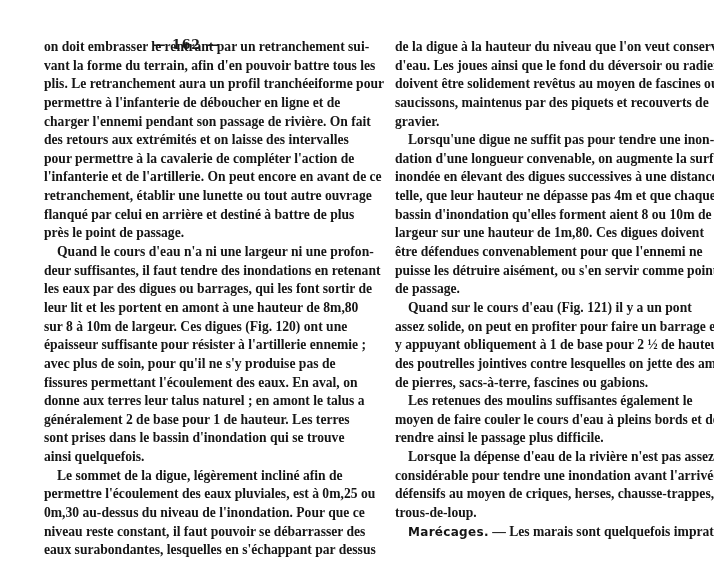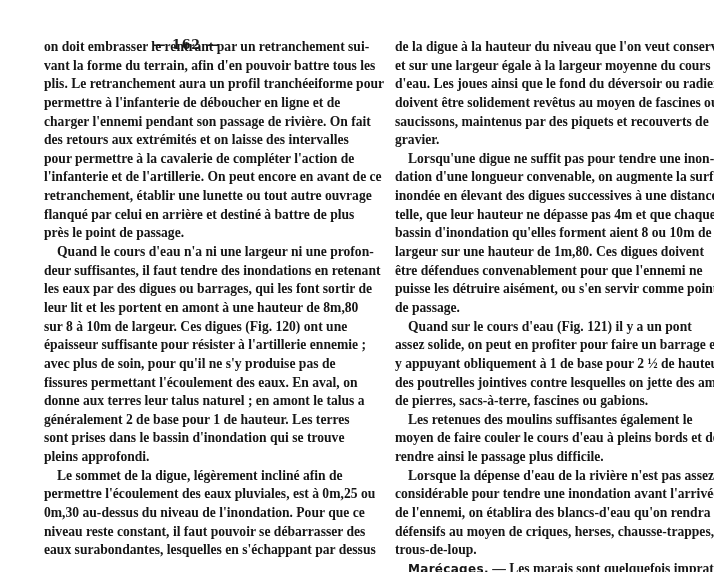--- a/index.html
+++ b/index.html
@@ -48,33 +48,32 @@
       <span class="line">deur suffisantes, il faut tendre des inondations en retenant</span>
       <span class="line">les eaux par des digues ou barrages, qui les font sortir de</span>
       <span class="line">leur lit et les portent en amont à une hauteur de 8m,80</span>
       <span class="line">sur 8 à 10m de largeur. Ces digues (Fig. 120) ont une</span>
       <span class="line">épaisseur suffisante pour résister à l'artillerie ennemie ;</span>
       <span class="line">avec plus de soin, pour qu'il ne s'y produise pas de</span>
       <span class="line">fissures permettant l'écoulement des eaux. En aval, on</span>
       <span class="line">donne aux terres leur talus naturel ; en amont le talus a</span>
       <span class="line">généralement 2 de base pour 1 de hauteur. Les terres</span>
       <span class="line">sont prises dans le bassin d'inondation qui se trouve</span>
-      <span class="line last">pleins approfondi.</span>
+      <span class="line last">ainsi quelquefois.</span>
       <span class="line indent">Le sommet de la digue, légèrement incliné afin de</span>
       <span class="line">permettre l'écoulement des eaux pluviales, est à 0m,25 ou</span>
       <span class="line">0m,30 au-dessus du niveau de l'inondation. Pour que ce</span>
       <span class="line">niveau reste constant, il faut pouvoir se débarrasser des</span>
       <span class="line">eaux surabondantes, lesquelles en s'échappant par dessus</span>
     </div>
 </div>
 
 <div class="page right">
   <div class="body" id="right-body">
       <span class="line">de la digue à la hauteur du niveau que l'on veut conserver</span>
-      <span class="line">et sur une largeur égale à la largeur moyenne du cours</span>
       <span class="line">d'eau. Les joues ainsi que le fond du déversoir ou radier</span>
       <span class="line">doivent être solidement revêtus au moyen de fascines ou</span>
       <span class="line">saucissons, maintenus par des piquets et recouverts de</span>
       <span class="line last">gravier.</span>
       <span class="line indent">Lorsqu'une digue ne suffit pas pour tendre une inon-</span>
       <span class="line">dation d'une longueur convenable, on augmente la surface</span>
       <span class="line">inondée en élevant des digues successives à une distance</span>
       <span class="line">telle, que leur hauteur ne dépasse pas 4m et que chaque</span>
       <span class="line">bassin d'inondation qu'elles forment aient 8 ou 10m de</span>
       <span class="line">largeur sur une hauteur de 1m,80. Ces digues doivent</span>
@@ -84,18 +83,17 @@
       <span class="line indent">Quand sur le cours d'eau (Fig. 121) il y a un pont</span>
       <span class="line">assez solide, on peut en profiter pour faire un barrage en</span>
       <span class="line">y appuyant obliquement à 1 de base pour 2 ½ de hauteur</span>
       <span class="line">des poutrelles jointives contre lesquelles on jette des amas</span>
       <span class="line last">de pierres, sacs-à-terre, fascines ou gabions.</span>
       <span class="line indent">Les retenues des moulins suffisantes également le</span>
       <span class="line">moyen de faire couler le cours d'eau à pleins bords et de</span>
       <span class="line last">rendre ainsi le passage plus difficile.</span>
       <span class="line indent">Lorsque la dépense d'eau de la rivière n'est pas assez</span>
       <span class="line">considérable pour tendre une inondation avant l'arrivée</span>
-      <span class="line">de l'ennemi, on établira des blancs-d'eau qu'on rendra</span>
       <span class="line">défensifs au moyen de criques, herses, chausse-trappes,</span>
       <span class="line last">trous-de-loup.</span>
       <span class="line indent"><span class="run-head">Marécages.</span> — Les marais sont quelquefois imprati-</span>
     </div>
 </div>
 
 </body></html>

